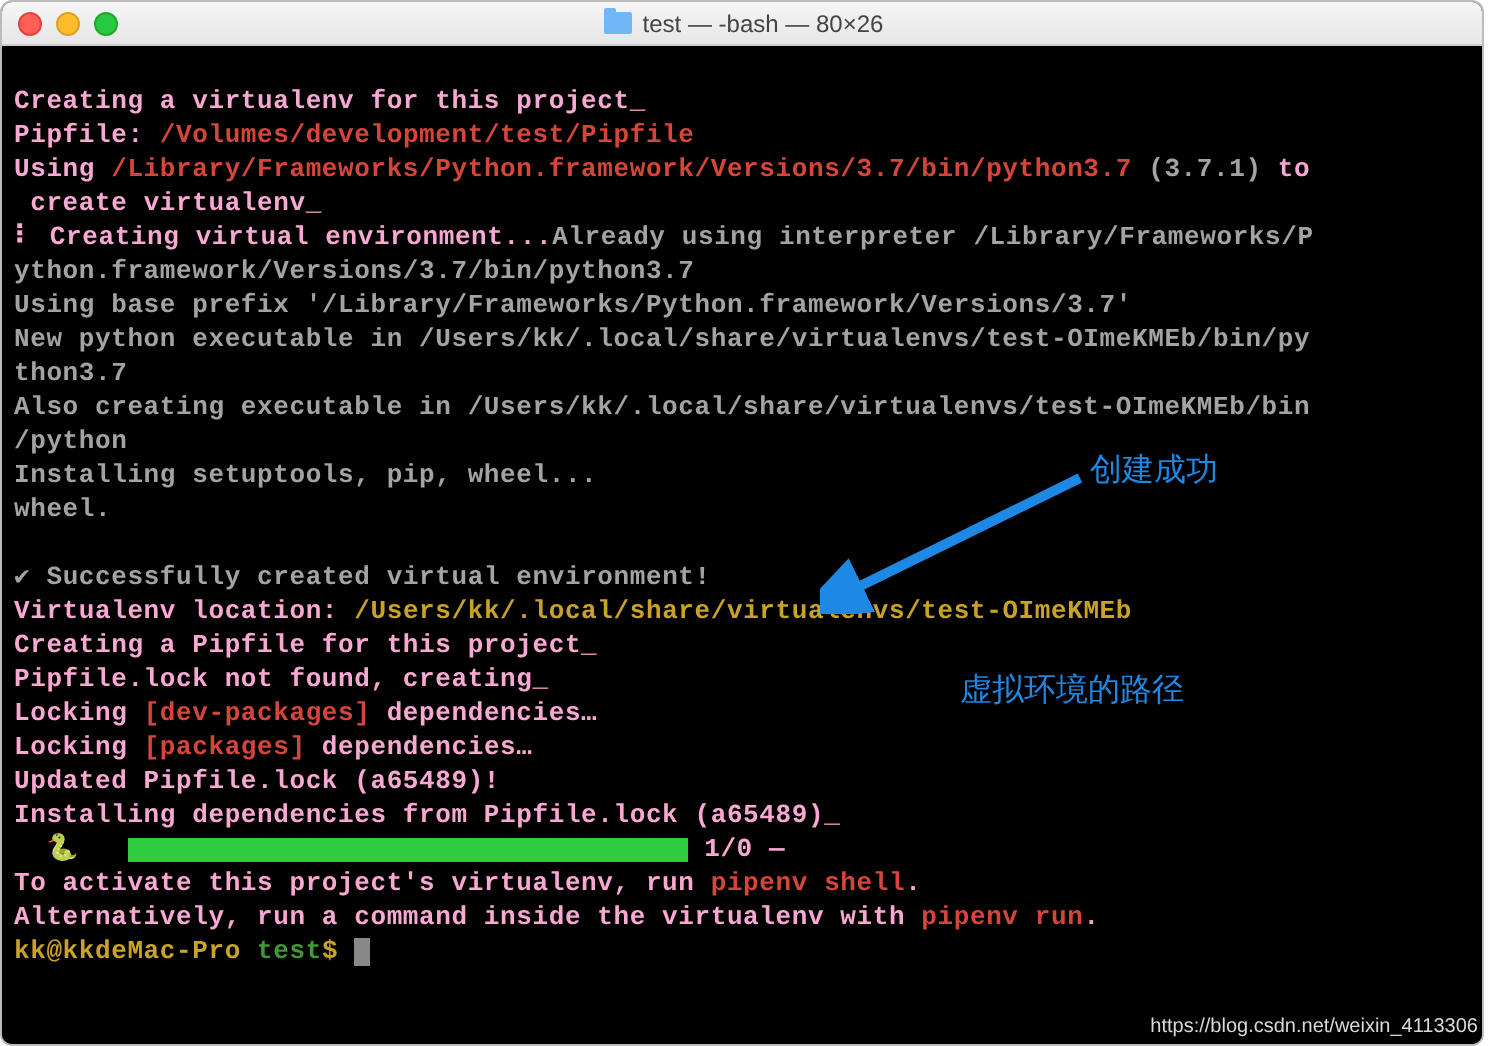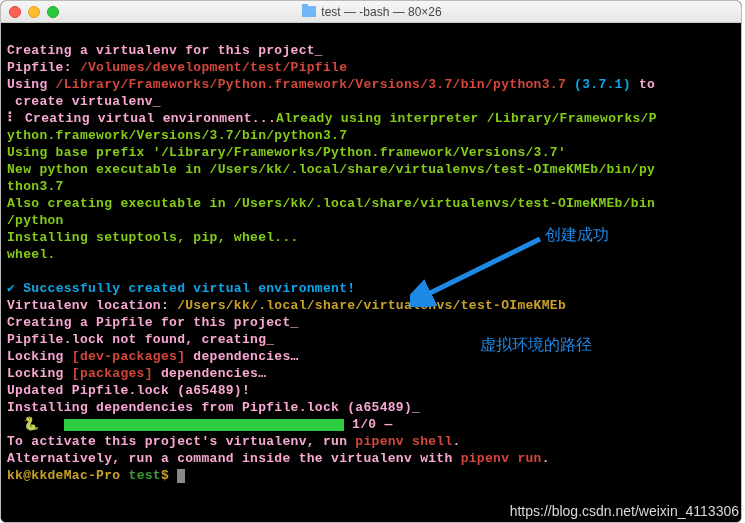--- a/index.html
+++ b/index.html
@@ -55,23 +55,23 @@
   padding: 2px 6px 4px 6px;
   line-height: 17px;
   white-space: pre-wrap;
   word-break: break-all;
   font-weight: bold;
   letter-spacing: 0.3px;
   position: relative;
 }
 .w{color:#f9a8d4;}
 .r{color:#d4463a;}
-.g{color:#0ea5e9;}
+.g{color:#a3a3a3;}
 .gd{color:#3f9a36;text-align:center;}
-.c{color:#84cc16;text-align:center;}
+.c{color:#a3a3a3;text-align:center;}
 .y{color:#c9a227;}
 .bar{display:inline-block;width:280px;height:12px;background:#2ecc40;vertical-align:middle;}
 .snake{color:#7a9a3f;}
 .cursor{display:inline-block;width:8px;height:14px;background:#888;vertical-align:middle;}
 
 .annot {
   position:absolute;
   color:#1e88e5;
   font-family: "Microsoft YaHei","PingFang SC",sans-serif;
   font-size: 16px;
@@ -80,21 +80,21 @@
 .arrow {
   position:absolute;
   pointer-events:none;
 }
 .watermark{
   position:absolute;
   bottom:4px;
   right:6px;
   color:#d9d9d9;
   font-family: Arial, sans-serif;
-  font-size: 14px;
+  font-size: 10px;
   z-index: 5;
 }
 </style>
 </head>
 <body>
 
 <div class="window">
   <div class="titlebar">
     <div class="traffic">
       <div class="dot red"></div>

